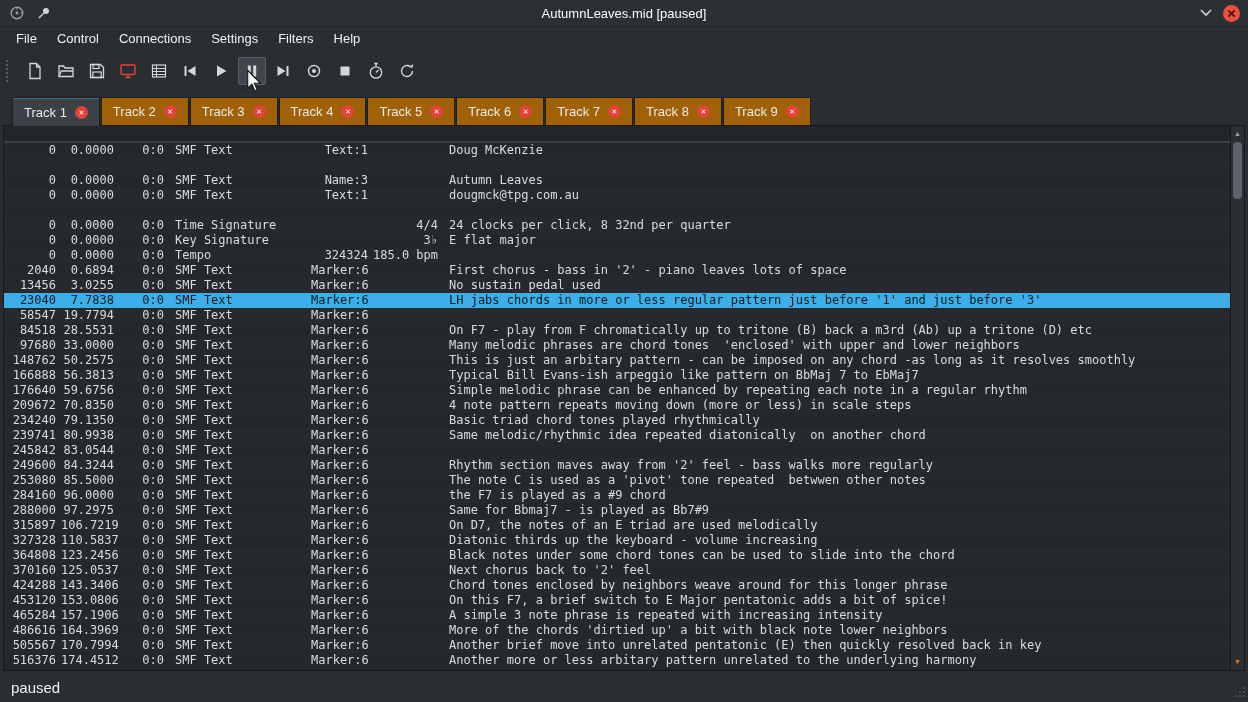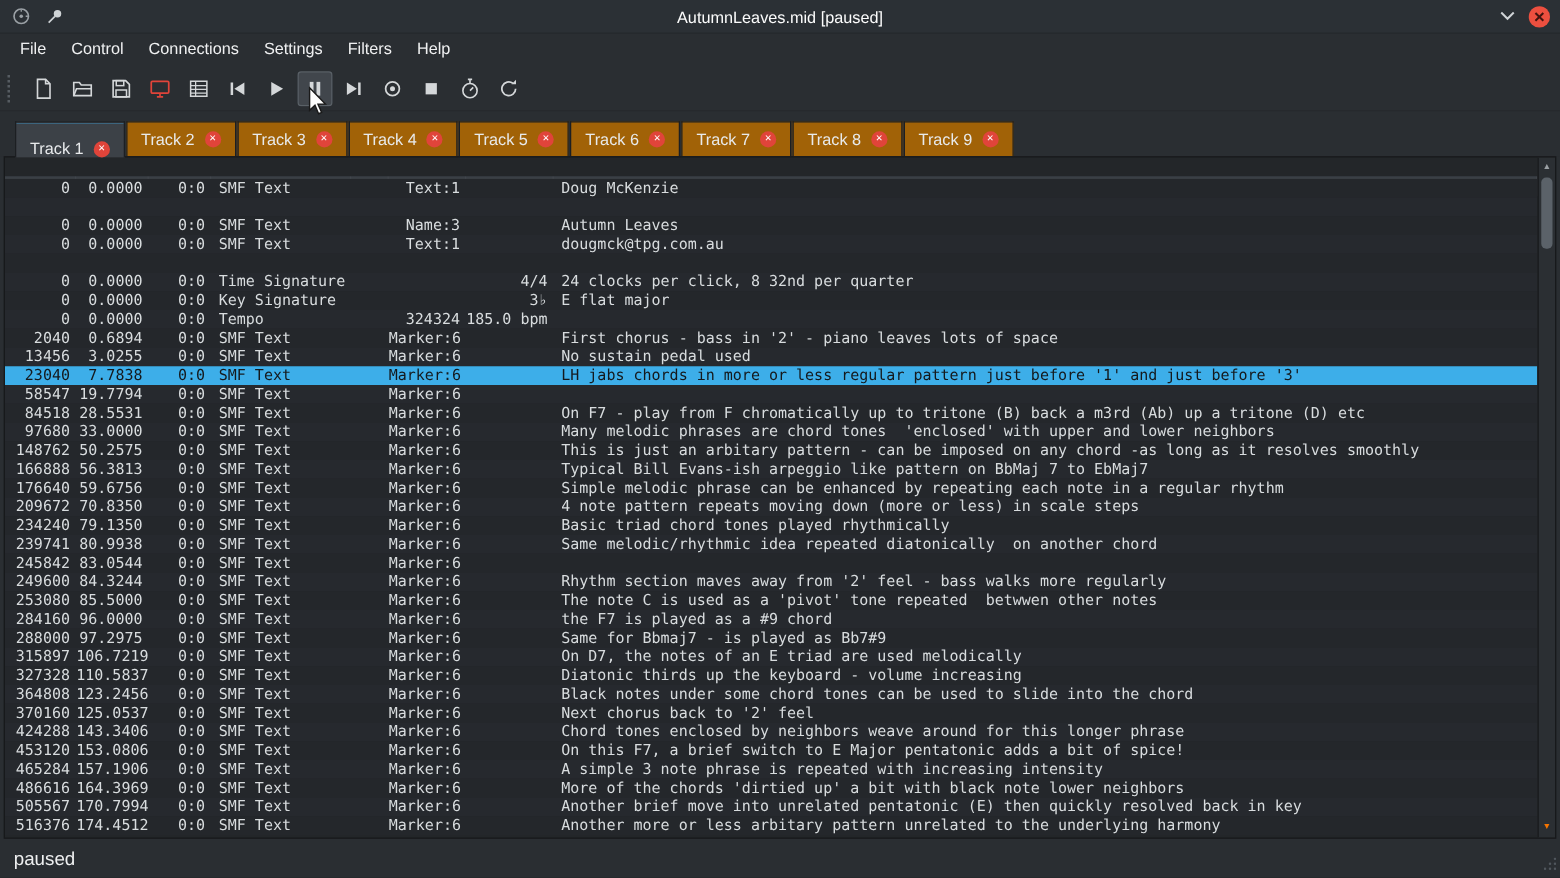--- a/index.html
+++ b/index.html
@@ -23,21 +23,21 @@
   .toolbar{height:35px;display:flex;align-items:center;gap:3px;padding:0 4px;background:#2a2e32;border-bottom:1px solid #26292d;}
   .tool-handle{width:7px;height:22px;border-left:2px dotted #565c62;margin:0 5px 0 2px;}
   .tool-btn{width:28px;height:28px;display:flex;align-items:center;justify-content:center;border-radius:3px;color:#d4d7d9;}
   .tool-btn.red{color:var(--accent-red,#e0443a);}
   .tool-btn.checked{background:#41464c;box-shadow:inset 0 0 0 1px #5a6167;}
   .tool-btn svg{display:block;}
 
   
   .tabbar{display:flex;align-items:flex-end;padding:8px 0 0 12px;height:36px;background:#2a2e32;}
   .tab{display:flex;align-items:center;gap:8px;padding:0 11px;height:28px;background:#a16207;border:1px solid #1c1f22;border-bottom:none;font-size:13px;color:#e8eaec;margin-right:1px;}
-  .tab.active{background:#3c4147;box-shadow:inset 0 1px 0 rgba(61,174,233,.45);margin-bottom:-1px;z-index:3;position:relative;height:29px;align-items:flex-end;}
+  .tab.active{background:#3c4147;box-shadow:inset 0 1px 0 rgba(61,174,233,.45);margin-bottom:-1px;z-index:3;position:relative;height:29px;}
   .tab-close{width:13px;height:13px;border-radius:50%;background:var(--tab-close,#e0443a);color:#fff;font-size:7px;display:inline-flex;align-items:center;justify-content:center;line-height:1;}
 
   
   .table-frame{position:relative;margin:0 3px;height:546px;border:1px solid #17191b;background:#232629;overflow:hidden;}
   .table-header{display:grid;grid-template-columns:57px 58px 50px 112px 30px 62px 70px minmax(0,1fr);height:17px;background:#3a3f45;border-bottom:1px solid #17191b;position:absolute;top:15px;left:0;right:14px;font-family:"DejaVu Sans Mono",monospace;}
   .th{font-size:12px;line-height:16px;padding-left:6px;color:#eff0f1;white-space:pre;overflow:hidden;border-right:1px solid rgba(255,255,255,0.04);}
   .tbody{position:absolute;top:17px;left:0;right:14px;bottom:0;overflow:hidden;}
   .tr{display:grid;grid-template-columns:57px 58px 50px 112px 30px 62px 70px minmax(0,1fr);height:15px;font-family:"DejaVu Sans Mono",monospace;font-size:12px;line-height:15px;color:#d8dcde;background:#24272b;}
   .tr.odd{background:#26292e;}
   .tr.selected{background:var(--selection,#3daee9);color:#15191c;}

